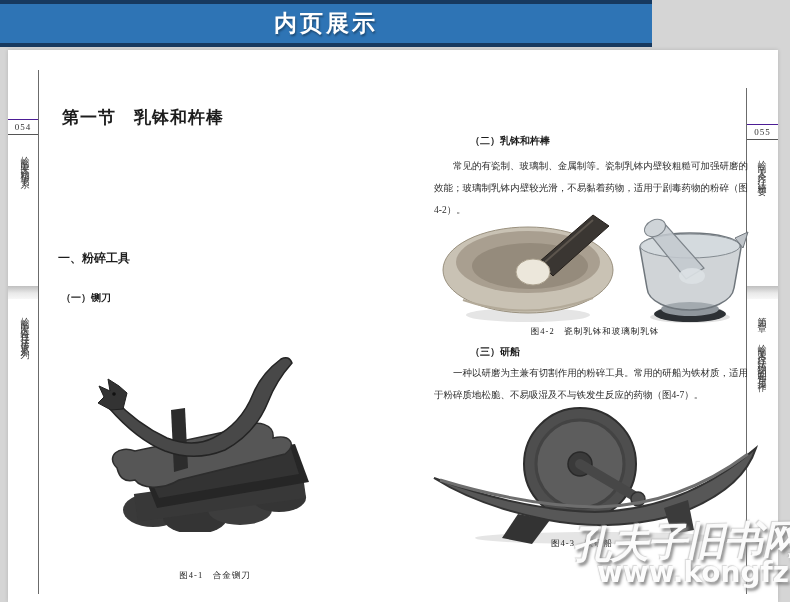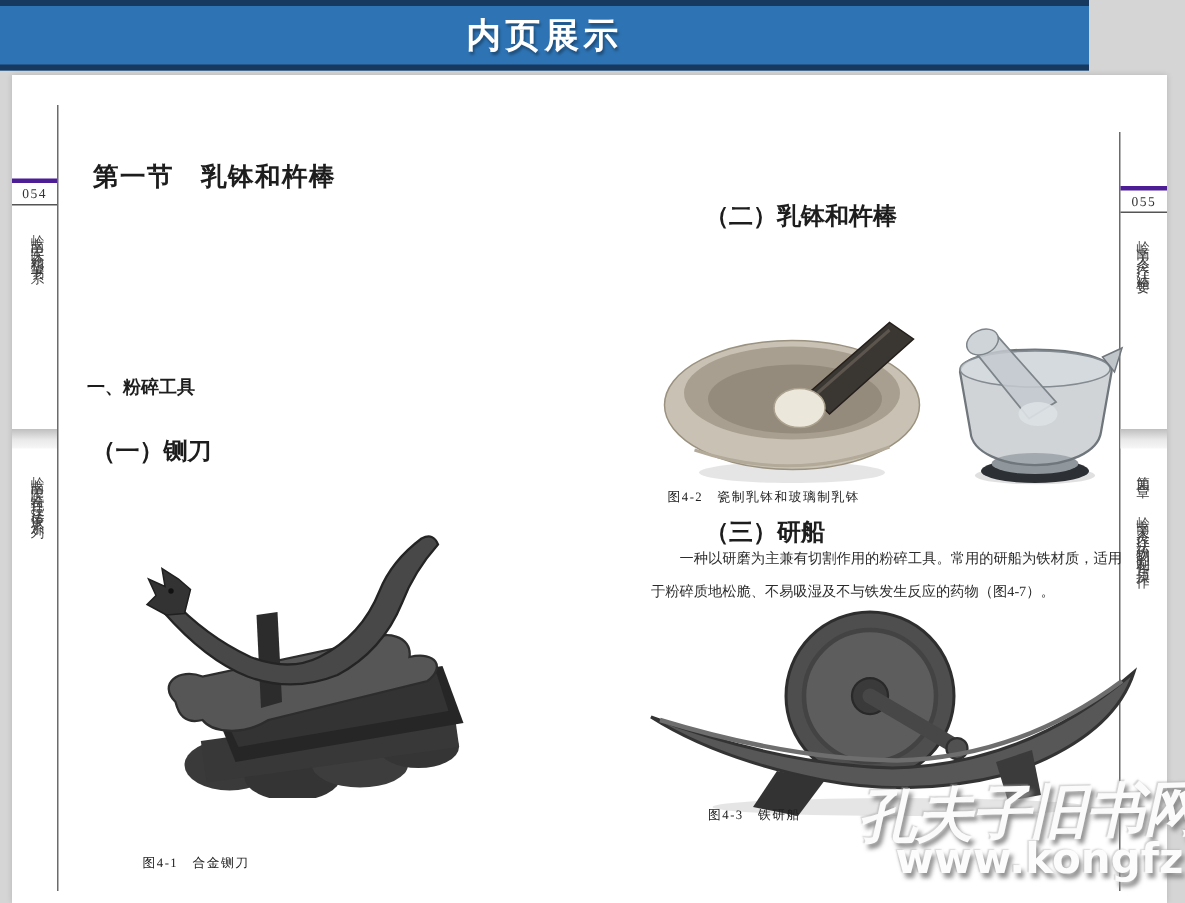--- a/index.html
+++ b/index.html
@@ -2,38 +2,38 @@
 <html><head>
 <meta charset="utf-8">
 <style>
   html,body{margin:0;padding:0;}
   #screen{
     position:relative;width:790px;height:602px;overflow:hidden;
     background:#d5d5d5;font-family:"Liberation Serif",serif;color:#2a2a2a;
   }
   
   .banner{
-    position:absolute;left:0;top:0;width:726px;height:39px;
+    position:absolute;left:0;top:0;width:652px;height:39px;
     background:#2e74b5;border-top:4px solid #17395f;border-bottom:4px solid #17395f;
     display:flex;align-items:center;justify-content:center;
   }
   .banner-title{
     font-family:"DejaVu Sans","Liberation Sans",sans-serif;font-weight:bold;
     font-size:23px;color:#ffffff;letter-spacing:3px;
     text-shadow:1px 2px 2px rgba(0,0,0,.35);
   }
   
   .spread{
     position:absolute;left:8px;top:50px;width:770px;height:552px;background:#ffffff;
     box-shadow:0 0 4px rgba(0,0,0,.15);
   }
   
   .vrule{position:absolute;width:1px;background:#6b6b6b;}
   .pn-box{
-    position:absolute;height:14px;border-top:3px solid #4c1d95;border-bottom:1px solid #555;
+    position:absolute;height:14px;border-top:1px solid #4c1d95;border-bottom:1px solid #555;
     display:flex;align-items:center;justify-content:center;
     font-size:9px;letter-spacing:1px;color:#333;font-family:"Liberation Serif",serif;
   }
   .spine{
     position:absolute;writing-mode:vertical-rl;text-orientation:upright;
     font-size:9px;letter-spacing:3px;color:#3d3d3d;line-height:14px;
   }
   .spine-gap{display:inline-block;height:18px;}
   .fold{
     position:absolute;height:13px;
@@ -43,28 +43,28 @@
   .h-section{
     position:absolute;font-family:"DejaVu Sans","Liberation Sans",sans-serif;
     font-weight:bold;font-size:17px;color:#1d1d1d;letter-spacing:1px;
   }
   .h-sub{
     position:absolute;font-family:"DejaVu Sans","Liberation Sans",sans-serif;
     font-weight:bold;font-size:12px;color:#1d1d1d;text-align:right;
   }
   .h-item{
     position:absolute;font-family:"DejaVu Sans","Liberation Sans",sans-serif;
-    font-weight:bold;font-size:16px;color:#1d1d1d;
+    font-weight:bold;font-size:10px;color:#1d1d1d;
   }
   .para{
     position:absolute;font-size:9.5px;line-height:22px;color:#2c2c2c;
     text-indent:2em;text-align:justify;
   }
   .caption{
-    position:absolute;font-size:8.5px;color:#222;text-align:left;letter-spacing:1px;
+    position:absolute;font-size:8.5px;color:#222;text-align:center;letter-spacing:1px;
   }
   .figure{position:absolute;}
   
   .wm1{
     position:absolute;left:572px;top:515px;z-index:9;white-space:nowrap;
     font-family:"DejaVu Serif","Liberation Serif",serif;font-style:italic;font-weight:bold;
     font-size:39px;color:#fbfbfb;letter-spacing:-1px;transform:rotate(-1.5deg);
     text-shadow:2px 3px 3px rgba(130,130,130,.9),-1px -1px 1px rgba(170,170,170,.5);
   }
   .wm2{
@@ -125,20 +125,21 @@
   <div class="pn-box" style="left:747px;top:124px;width:31px;">
     <span>055</span>
   </div>
   <div class="spine" style="left:755px;top:153px;letter-spacing:4px;">岭南天灸疗法精要</div>
   <div class="fold" style="left:747px;top:286px;width:31px;"></div>
   <div class="spine" style="left:755px;top:310px;">
     <span>第四章</span><span class="spine-gap"></span><span>岭南天灸疗法药物的制作与操作</span>
   </div>
 
   <div class="h-item" style="left:470px;top:134px;">（二）乳钵和杵棒</div>
+  <div class="para" style="left:434px;top:155px;width:314px;">常见的有瓷制、玻璃制、金属制等。瓷制乳钵内壁较粗糙可加强研磨的效能；玻璃制乳钵内壁较光滑，不易黏着药物，适用于剧毒药物的粉碎（图4-2）。</div>
 
   <div class="figure" style="left:433px;top:212px;width:190px;height:113px;">
     <svg width="190" height="113" viewBox="0 0 190 113">
       <ellipse cx="95" cy="103" rx="62" ry="7" fill="rgba(0,0,0,0.10)"></ellipse>
       <ellipse cx="95" cy="58" rx="85" ry="43" fill="#c9c2b4" stroke="#9a917f" stroke-width="1"></ellipse>
       <ellipse cx="95" cy="50" rx="72" ry="31" fill="#a99f90"></ellipse>
       <ellipse cx="97" cy="54" rx="58" ry="23" fill="#958b7c"></ellipse>
       <path d="M106,50 L160,3 L176,14 L120,64 Z" fill="#3a3632" stroke="#241f1b" stroke-width="1"></path>
       <path d="M112,50 L160,8" stroke="#5c554d" stroke-width="2" fill="none"></path>
       <ellipse cx="100" cy="60" rx="17" ry="13" fill="#ece7db" stroke="#aca28f" stroke-width="1"></ellipse>

